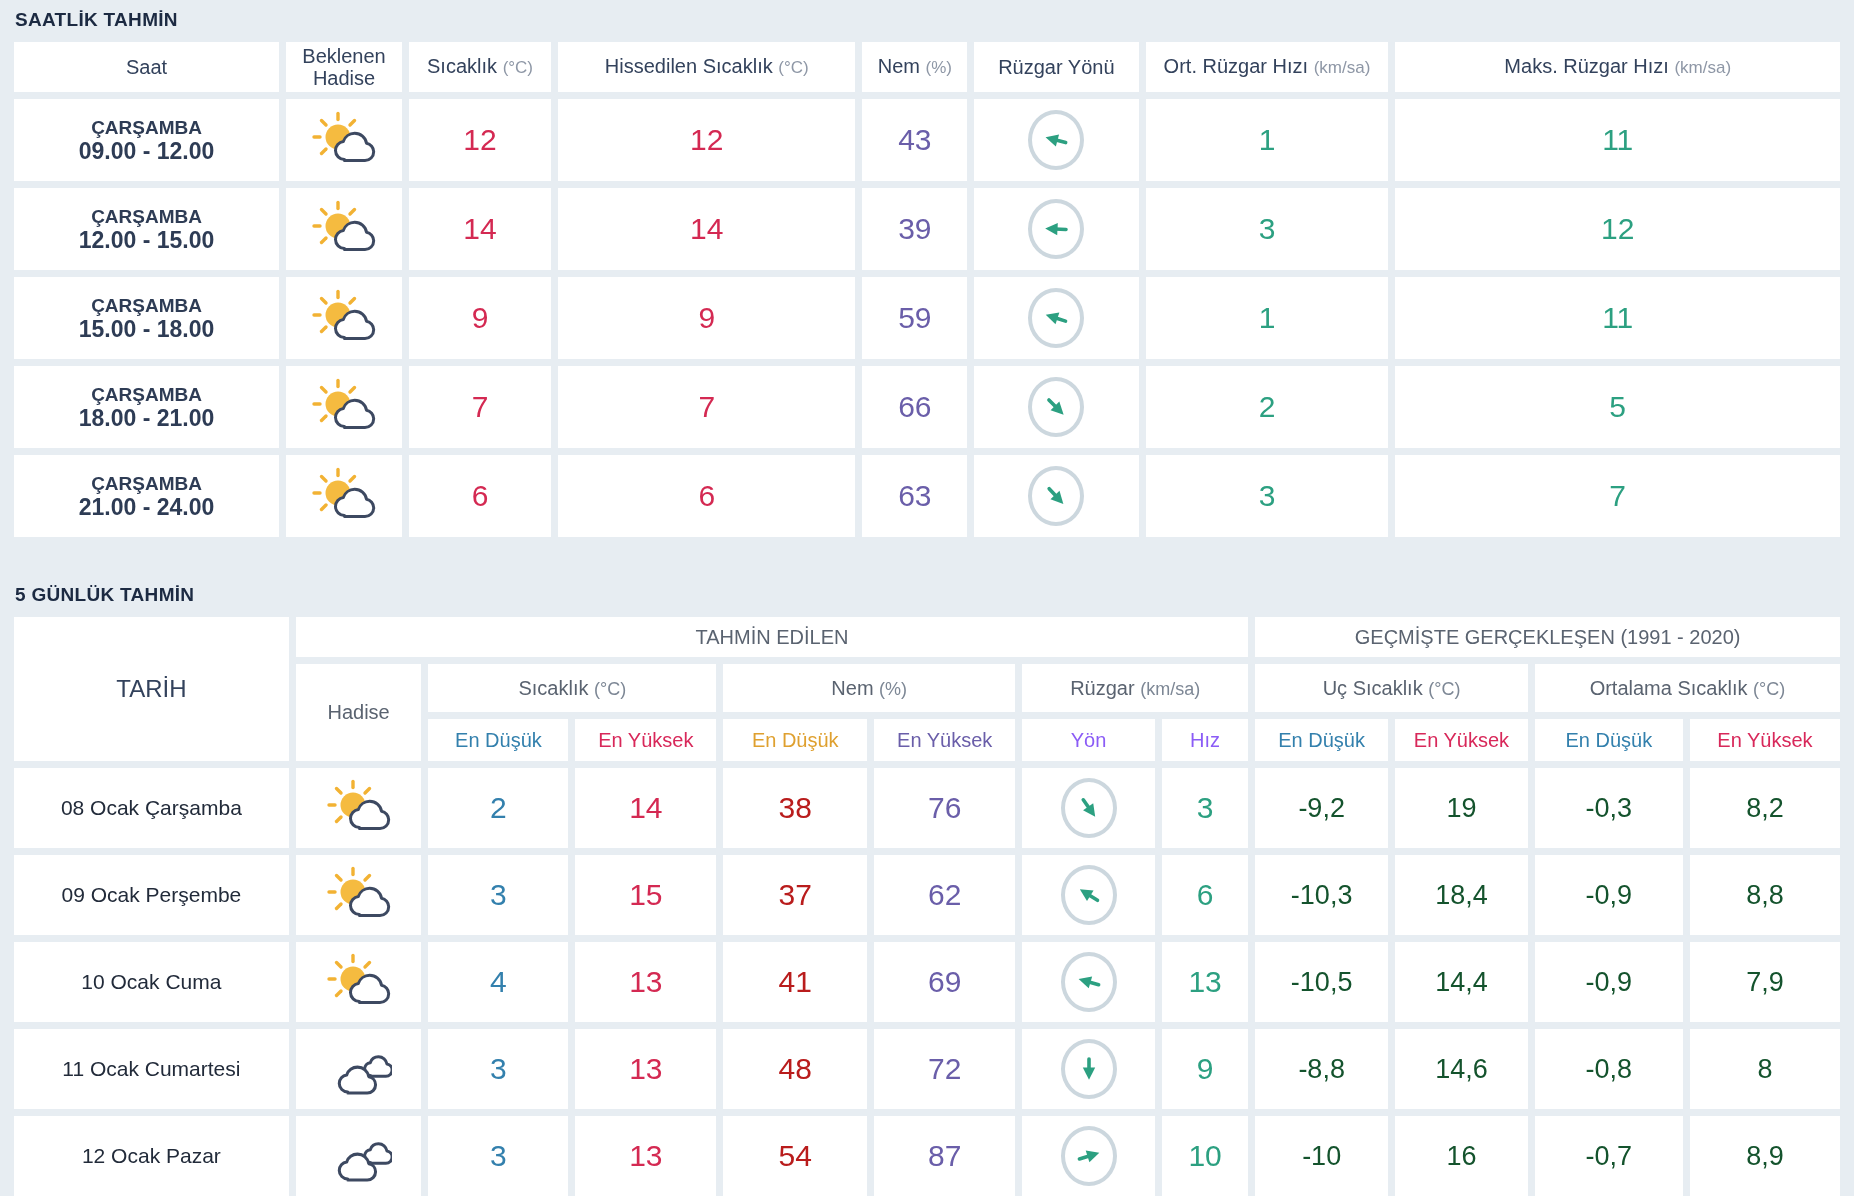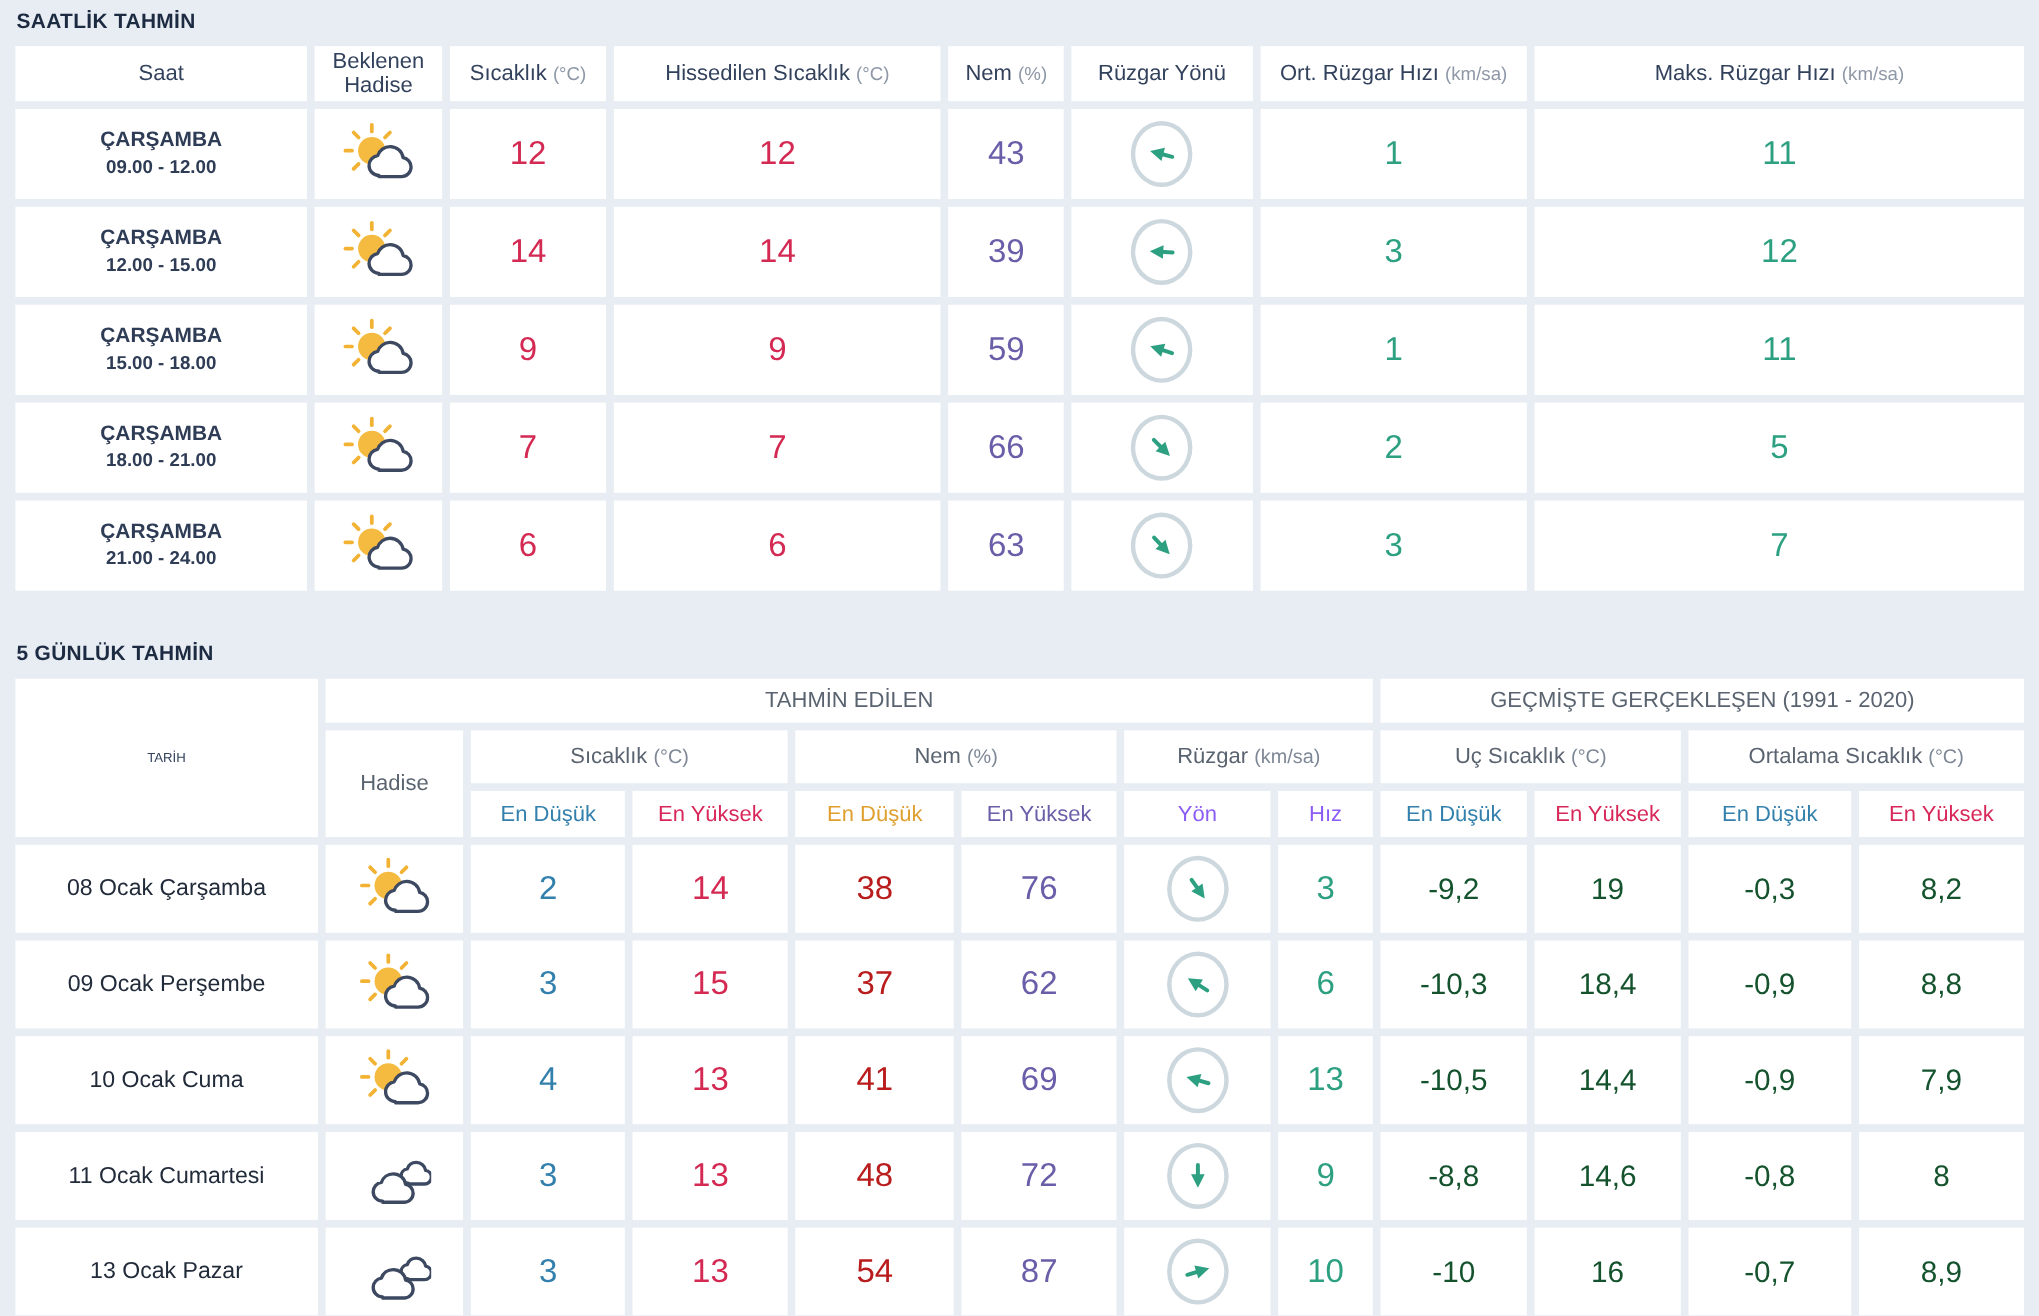--- a/index.html
+++ b/index.html
@@ -22,36 +22,36 @@
   td,th{
     background:#ffffff;text-align:center;vertical-align:middle;
     padding:2px 4px;overflow:hidden;
   }
   th{font-weight:400;}
   
   .hdr{color:#33425c;font-size:20px;line-height:22px;font-weight:400;}
   .hdr .unit{color:#8e97a6;font-size:17px;}
   .ghdr{color:#5a6370;font-size:20px;font-weight:400;}
   .ghdr .unit{color:#7d8795;font-size:18px;}
-  .navyhdr{color:#33425c;font-size:12px;font-weight:400;}
+  .navyhdr{color:#33425c;font-size:24px;font-weight:400;}
   .sub-blue{color:#3380ad;font-size:20px;}
   .sub-red{color:#d8285a;font-size:20px;}
   .sub-orange{color:#dfa02f;font-size:20px;}
   .sub-purple{color:#6a5ea9;font-size:20px;}
   .sub-gray{color:#8b5cf6;font-size:20px;}
   
   tr.hourly-head th{height:46px;}
   tr.hourly-data td{height:78px;}
   tr.d-r1 th{height:36px;}
   tr.d-r2 th{height:44px;}
   tr.d-r3 th{height:38px;}
   tr.daily-data td{height:76px;}
   
   .day{color:#2e3c55;font-size:19px;font-weight:600;line-height:23px;}
-  .time{color:#2e3c55;font-size:17px;font-weight:600;line-height:25px;}
+  .time{color:#2e3c55;font-size:23px;font-weight:600;line-height:25px;}
   .date{color:#222b3a;font-size:21px;font-weight:500;}
   .val{font-size:30px;font-weight:500;}
   .red{color:#d42952;}
   .purple{color:#6a5ea9;}
   .green{color:#2ca081;}
   .blue{color:#3380ad;}
   .orange{color:#b91c1c;}
   .dark{color:#14532d;font-weight:400;font-size:27px;}
   
   .wind-circle{
@@ -467,21 +467,21 @@
       </span>
     </td>
     <td class="val green">9</td>
     <td class="val dark">-8,8</td>
     <td class="val dark">14,6</td>
     <td class="val dark">-0,8</td>
     <td class="val dark">8</td>
   </tr>
 
   <tr class="daily-data">
-    <td class="date">13 Ocak Pazar</td>
+    <td class="date">12 Ocak Pazar</td>
     <td>
       <span class="wicon">
   <svg viewBox="0 0 66 56">
     <g transform="translate(21,1) scale(0.72)">
       <path d="M33.5 50.5 h20.5 c4.8 0 8.7 -3.9 8.7 -8.7 c0 -4.3 -3.1 -7.8 -7.2 -8.5 c-0.9 -5.7 -5.8 -10 -11.8 -10 c-5.3 0 -9.8 3.4 -11.4 8.2 c-4.4 0.6 -7.8 4.4 -7.8 8.9 c0 5 4.1 9.1 9 9.1 z" fill="#ffffff" stroke="#3d4961" stroke-width="4.2" stroke-linejoin="round"></path>
     </g>
     <g transform="translate(-10,6) scale(0.95)">
       <path d="M33.5 50.5 h20.5 c4.8 0 8.7 -3.9 8.7 -8.7 c0 -4.3 -3.1 -7.8 -7.2 -8.5 c-0.9 -5.7 -5.8 -10 -11.8 -10 c-5.3 0 -9.8 3.4 -11.4 8.2 c-4.4 0.6 -7.8 4.4 -7.8 8.9 c0 5 4.1 9.1 9 9.1 z" fill="#ffffff" stroke="#3d4961" stroke-width="3.2" stroke-linejoin="round"></path>
     </g>
   </svg>

